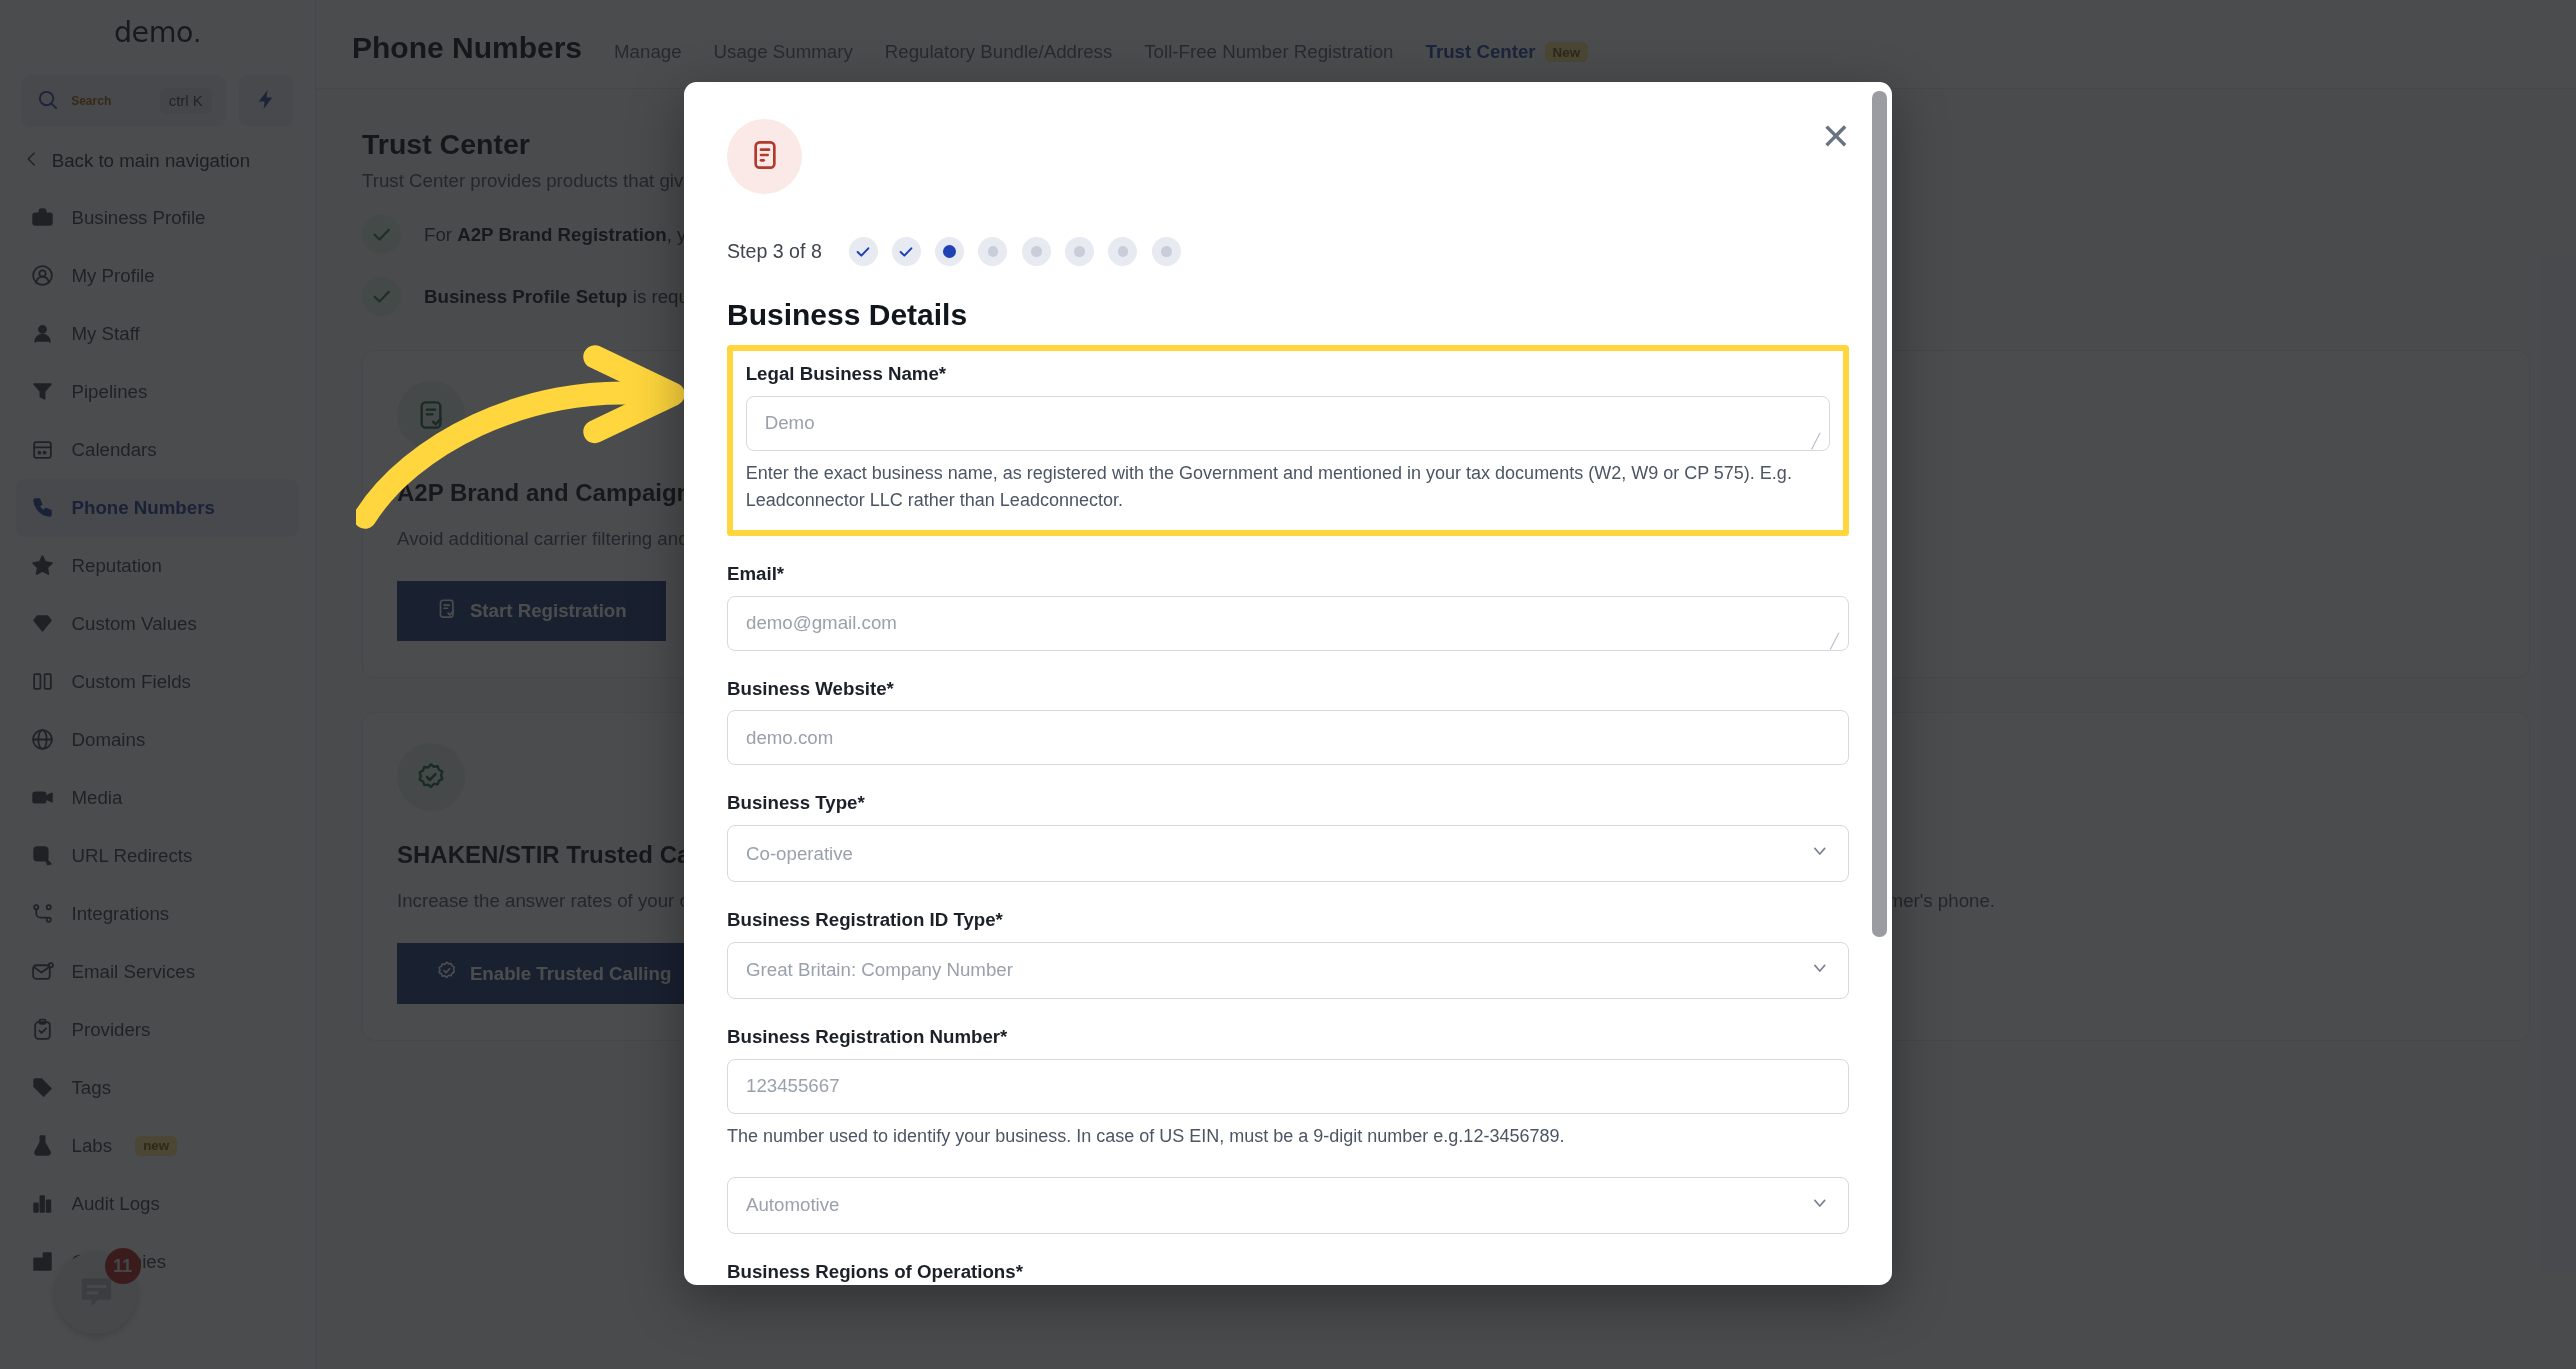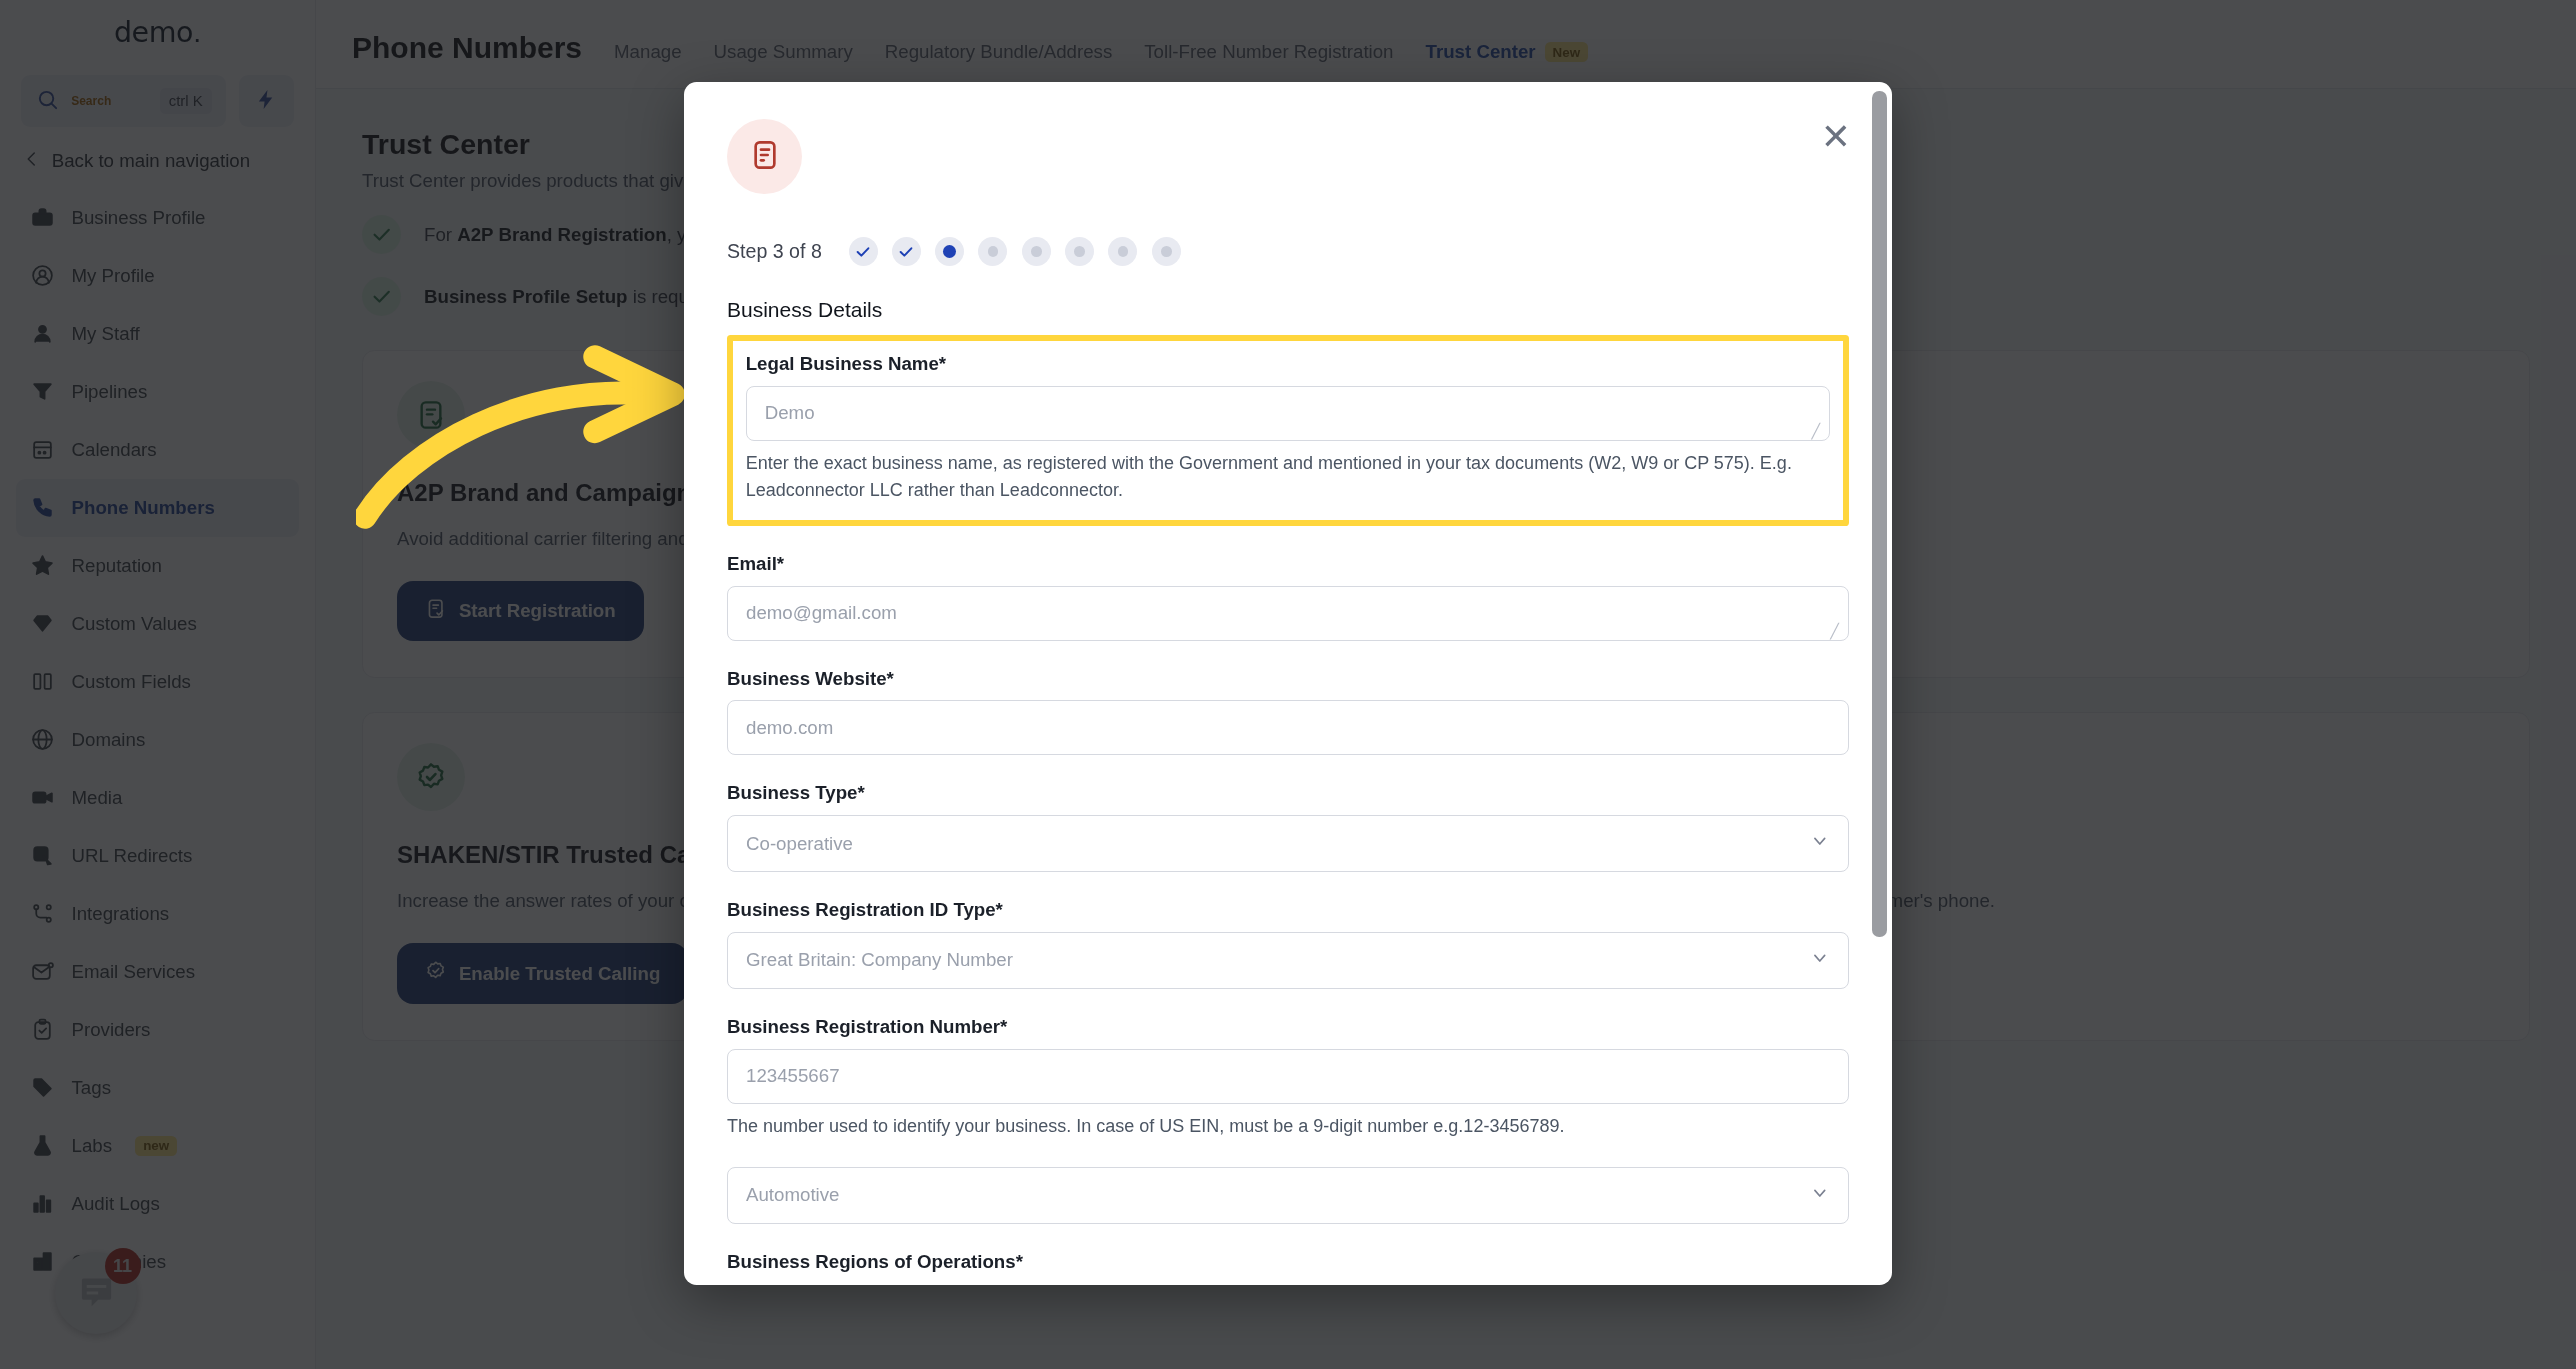--- a/index.html
+++ b/index.html
@@ -117,21 +117,21 @@
   .card-ico {
     width: 68px; height: 68px; border-radius: 50%; background: #e3f1e8;
     display: flex; align-items: center; justify-content: center;
   }
   .card-title { font-size: 24px; font-weight: 700; color: #12161d; margin-top: 30px; }
   .card-desc { font-size: 18.7px; color: #4b5563; margin-top: 18px; line-height: 1.55; max-width: 1827px; }
   .card-desc b { color: #1b2028; }
   .btn-primary {
     margin-top: 27px; display: inline-flex; align-items: center; gap: 12.5px;
     background: #1e3a78; color: #fff; font-size: 18.7px; font-weight: 600;
-    padding: 17px 28px; border-radius: 16px; border: none;
+    padding: 17px 39px; border-radius: 0; border: none;
   }
 
   
   .dim {
     position: absolute; inset: 0; background: rgba(24,25,28,0.78);
   }
 
   
   .modal {
     position: absolute; left: 684px; top: 82px; width: 1208px; height: 1203px;
@@ -154,21 +154,21 @@
     display: flex; align-items: center; justify-content: center;
   }
   .dot.done svg { display: block; }
   .dot.current::after {
     content: ""; width: 13.4px; height: 13.4px; border-radius: 50%; background: #1f42b5;
   }
   .dot.todo::after {
     content: ""; width: 10.7px; height: 10.7px; border-radius: 50%; background: #c9cdd8;
   }
 
-  .modal-h2 { font-size: 21px; font-weight: 400; color: #11151c; margin-top: 32px; }
+  .modal-h2 { font-size: 30px; font-weight: 700; color: #11151c; margin-top: 32px; }
 
   .highlight {
     margin-top: 12.5px; background: #ffd63d; border-radius: 3.6px; padding: 6.2px;
   }
   .highlight-inner { background: #fff; padding: 12.5px 12.5px 16px 12.5px; }
 
   .field { margin-top: 27px; }
   .field-label { font-size: 18.7px; font-weight: 700; color: #1b2029; }
   .input-box {
     margin-top: 10.7px; height: 55px; border: 0.9px solid #d6d9e0; border-radius: 8px;

